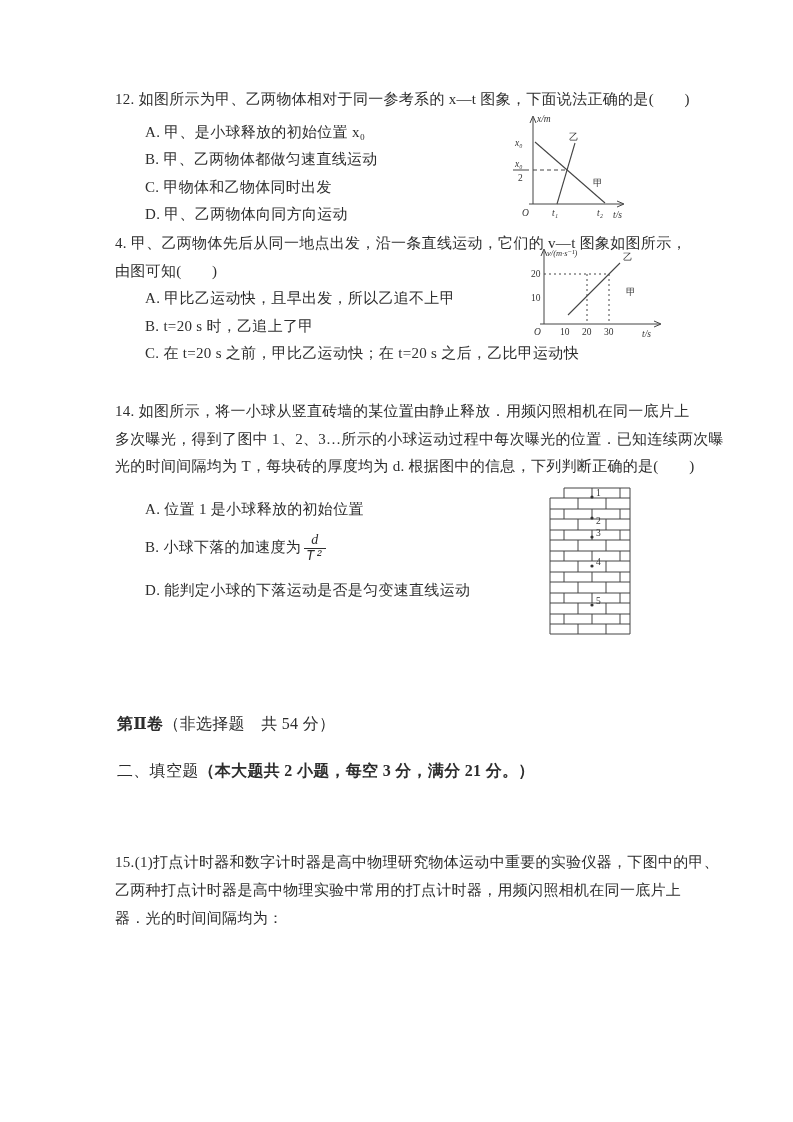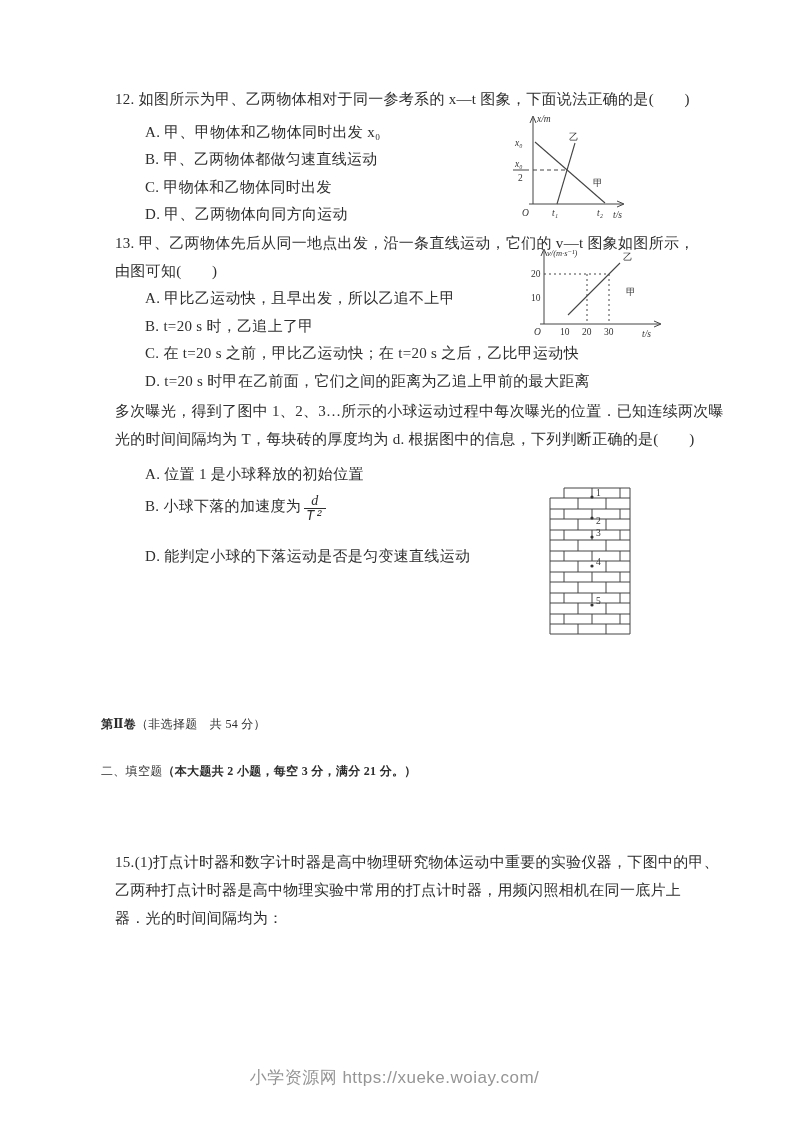--- a/index.html
+++ b/index.html
@@ -13,36 +13,36 @@
   .gap-top{margin-top:5px;}
   .fig{position:absolute;}
   .fig text{fill:#333;font-size:9.5px;font-family:"Liberation Serif","DejaVu Serif",serif;}
   .fig text.math{font-style:italic;}
   .fig path,.fig line,.fig rect{stroke:#444;fill:none;}
   .frac{display:inline-flex;flex-direction:column;text-align:center;
         vertical-align:middle;line-height:1.12;font-style:italic;
         margin-left:3px;font-size:14px;}
   .frac .den{border-top:1.2px solid #2d2d2d;padding:0 2px;font-family:Liberation Mono, monospace;}
   .frac .num{padding:0 2px;}
-  .opt-frac{height:42px;display:flex;}
-  .sec{position:absolute;left:101px;font-size:12px;line-height:28px;letter-spacing:0.3px;}
+  .opt-frac{height:42px;display:flex;align-items:center;}
+  .sec{position:absolute;left:117px;font-size:16px;line-height:28px;letter-spacing:0.3px;}
   .bold{font-weight:bold;}
   .footer{position:absolute;top:1066px;left:0;width:100%;text-align:center;
           color:#959595;font-family:"Liberation Sans","DejaVu Sans",sans-serif;
           font-size:17px;letter-spacing:0.5px;}
 </style>
 </head>
 <body>
 
 <div class="page">
 
   <section class="q" style="top:86px">
     <div class="line">12. 如图所示为甲、乙两物体相对于同一参考系的 x—t 图象，下面说法正确的是(　　)</div>
     <div class="opts gap-top">
-      <div class="line">A. 甲、甲物体和乙物体同时出发 x₀</div>
+      <div class="line">A. 甲、是小球释放的初始位置 x₀</div>
       <div class="line">B. 甲、乙两物体都做匀速直线运动</div>
       <div class="line">C. 甲物体和乙物体同时出发</div>
       <div class="line">D. 甲、乙两物体向同方向运动</div>
     </div>
   </section>
 
   <svg class="fig" style="left:503px;top:110px" width="162" height="112" viewBox="0 0 162 112">
 
     <path d="M30 94 L30 8" stroke-width="1"></path>
     <path d="M27 13 L30 6 L33 13" stroke-width="1"></path>
@@ -62,27 +62,26 @@
     <text x="15" y="71">2</text>
     <text x="66" y="30">乙</text>
     <text x="90" y="76">甲</text>
     <text class="math" x="19" y="106">O</text>
     <text class="math" x="49" y="106">t₁</text>
     <text class="math" x="94" y="106">t₂</text>
     <text class="math" x="110" y="108">t/s</text>
   </svg>
 
   <section class="q" style="top:230px">
-    <div class="line">13. 甲、乙两物体先后从同一地点出发，沿一条直线运动，它们的 v—t 图象如图所示，</div>
+    <div class="line">4. 甲、乙两物体先后从同一地点出发，沿一条直线运动，它们的 v—t 图象如图所示，</div>
     <div class="line">由图可知(　　)</div>
     <div class="opts" style="margin-top:0">
       <div class="line">A. 甲比乙运动快，且早出发，所以乙追不上甲</div>
       <div class="line">B. t=20 s 时，乙追上了甲</div>
       <div class="line">C. 在 t=20 s 之前，甲比乙运动快；在 t=20 s 之后，乙比甲运动快</div>
-      <div class="line">D. t=20 s 时甲在乙前面，它们之间的距离为乙追上甲前的最大距离</div>
     </div>
   </section>
 
   <svg class="fig" style="left:530px;top:246px" width="160" height="96" viewBox="0 0 160 96">
     <path d="M14 78 L14 5" stroke-width="1"></path>
     <path d="M11 10 L14 3 L17 10" stroke-width="1"></path>
     <path d="M10 78 L130 78" stroke-width="1"></path>
     <path d="M124 75 L131 78 L124 81" stroke-width="1"></path>
 
     <path d="M14 28 L79 28" stroke-width="1" stroke-dasharray="2,3"></path>
@@ -97,23 +96,24 @@
     <text x="93" y="14">乙</text>
     <text x="96" y="49">甲</text>
     <text class="math" x="4" y="89">O</text>
     <text x="30" y="89">10</text>
     <text x="52" y="89">20</text>
     <text x="74" y="89">30</text>
     <text class="math" x="112" y="91">t/s</text>
   </svg>
 
   <section class="q" style="top:398px">
+    <div class="line">14. 如图所示，将一小球从竖直砖墙的某位置由静止释放．用频闪照相机在同一底片上</div>
     <div class="line">多次曝光，得到了图中 1、2、3…所示的小球运动过程中每次曝光的位置．已知连续两次曝</div>
     <div class="line">光的时间间隔均为 T，每块砖的厚度均为 d. 根据图中的信息，下列判断正确的是(　　)</div>
-    <div class="opts" style="margin-top:8px">
+    <div class="opts" style="margin-top:15px">
       <div class="line">A. 位置 1 是小球释放的初始位置</div>
       <div class="line opt-frac" style="margin-top:4px">
         <span>B. 小球下落的加速度为</span>
         <span class="frac">
           <span class="num">d</span>
           <span class="den">T²</span>
         </span>
       </div>
       <div class="line" style="margin-top:8px">D. 能判定小球的下落运动是否是匀变速直线运动</div>
     </div>
@@ -195,15 +195,14 @@
   <div class="sec" style="top:757px">
     <span>二、填空题</span><span class="bold">（本大题共 2 小题，每空 3 分，满分 21 分。）</span>
   </div>
 
   <section class="q" style="top:848px">
     <div class="line" style="line-height:28px">15.(1)打点计时器和数字计时器是高中物理研究物体运动中重要的实验仪器，下图中的甲、</div>
     <div class="line" style="line-height:28px">乙两种打点计时器是高中物理实验中常用的打点计时器，用频闪照相机在同一底片上</div>
     <div class="line" style="line-height:28px">器．光的时间间隔均为：</div>
   </section>
 
-  <div class="footer">小学资源网 https://xueke.woiay.com/</div>
 
 </div>
 
 </body></html>

